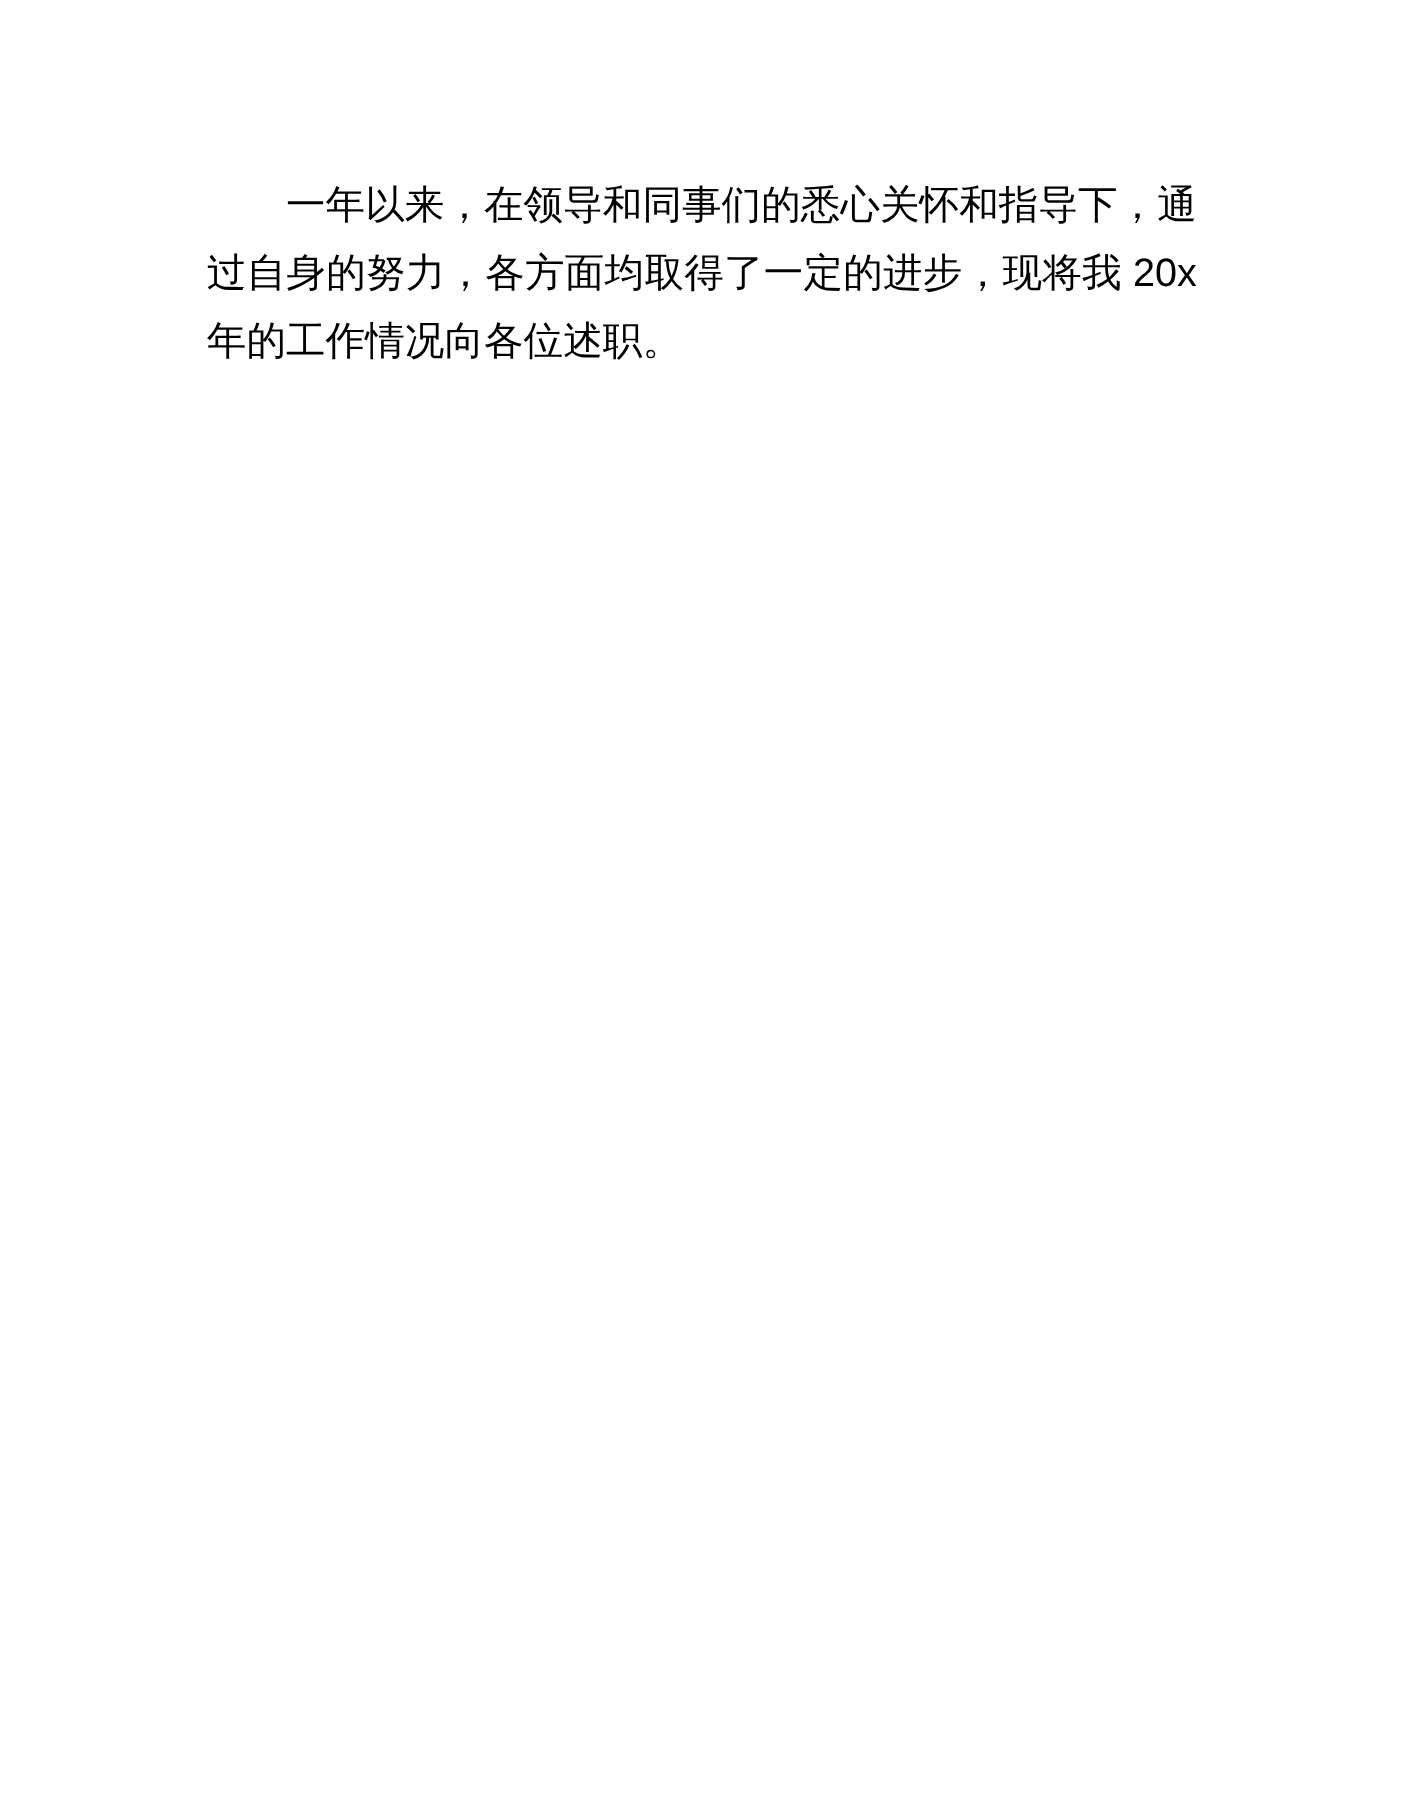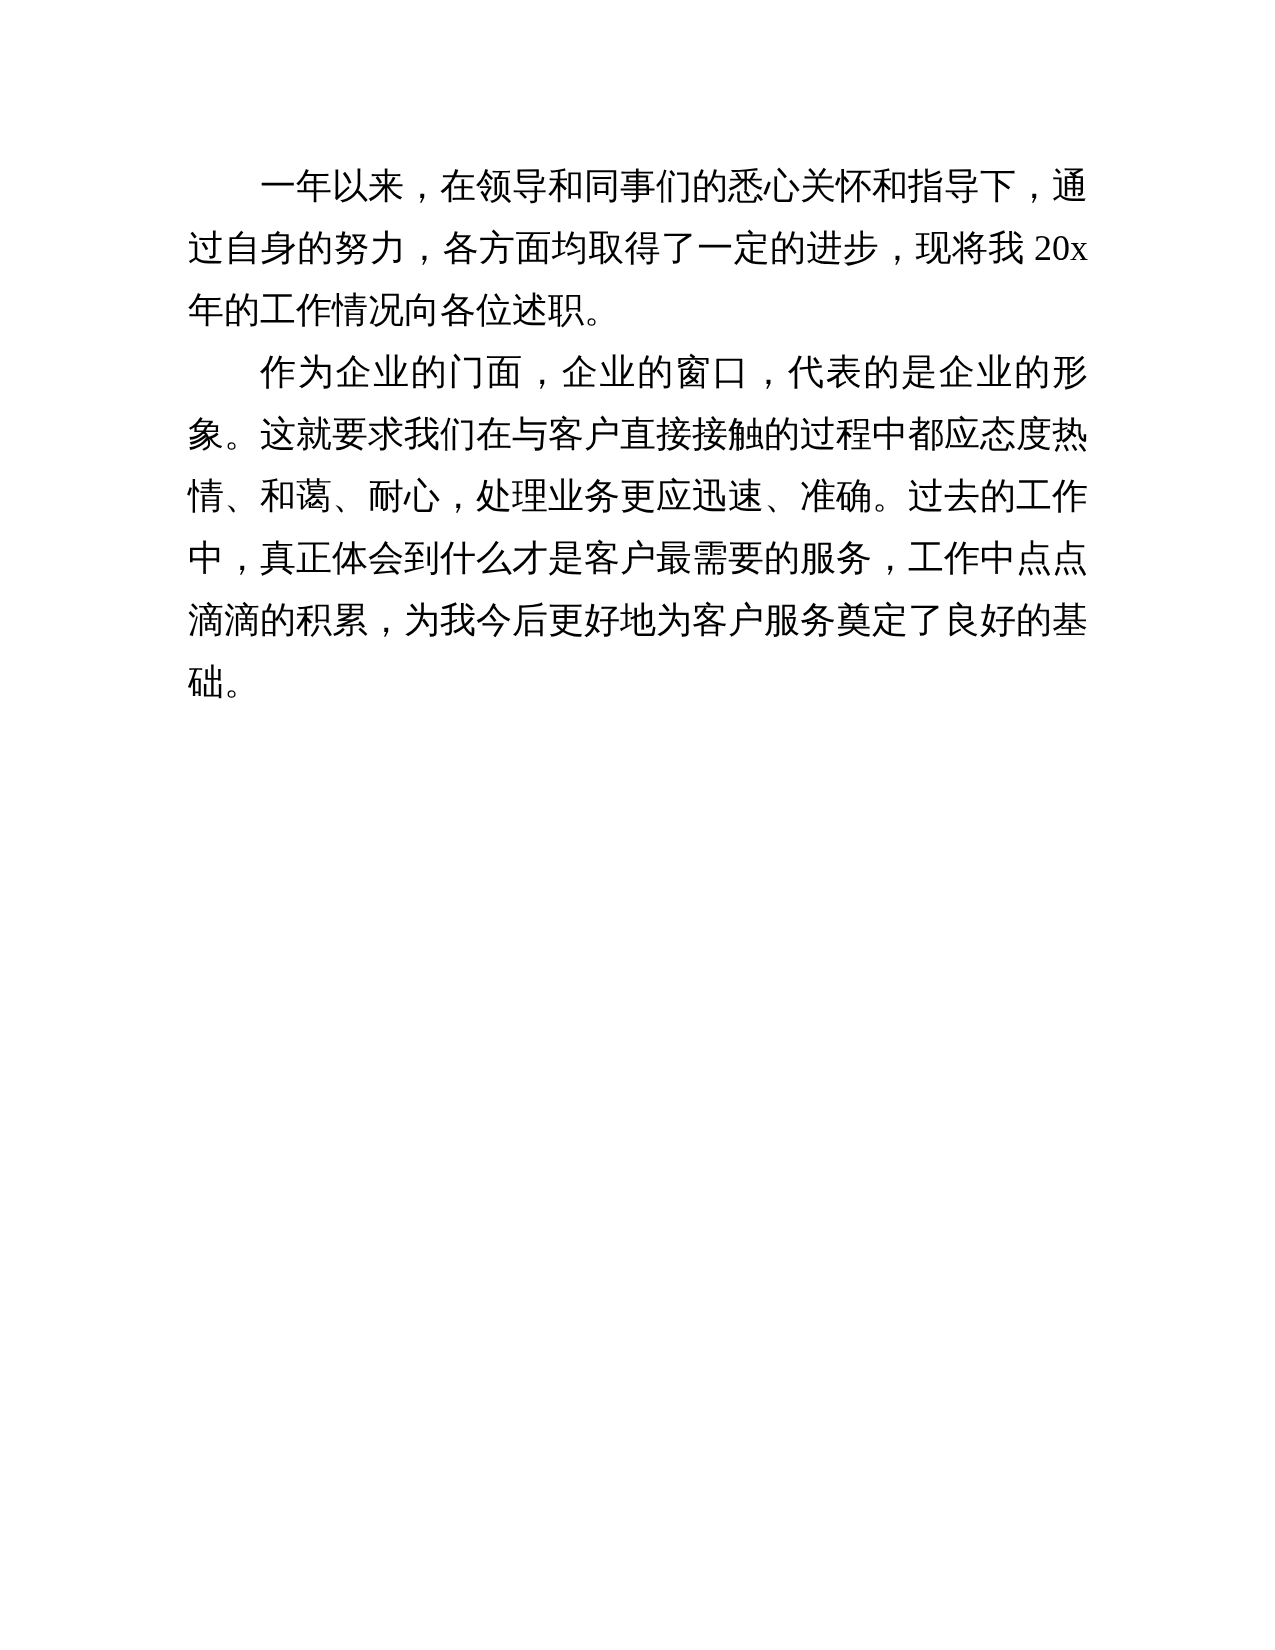--- a/index.html
+++ b/index.html
@@ -15,31 +15,30 @@
   .page {
     box-sizing: border-box;
     width: 1275px;
     height: 1650px;
     padding: 155px 187px 40px 188px;
     background: #ffffff;
   }
   .para {
     margin: 0;
     padding: 0;
-    font-family: Liberation Serif, serif;
+    font-family: Liberation Sans, sans-serif;
     font-weight: 400;
     font-size: 36px;
     line-height: 62px;
     color: #000000;
     text-align: justify;
     text-justify: inter-ideograph;
     text-indent: 2em;
     letter-spacing: 0;
     word-break: break-all;
   }
 </style>
 </head>
 <body>
 
 <div class="page">
   <p class="para">一年以来，在领导和同事们的悉心关怀和指导下，通过自身的努力，各方面均取得了一定的进步，现将我 20x 年的工作情况向各位述职。</p>
-  <p class="para">作为企业的门面，企业的窗口，代表的是企业的形象。这就要求我们在与客户直接接触的过程中都应态度热情、和蔼、耐心，处理业务更应迅速、准确。过去的工作中，真正体会到什么才是客户最需要的服务，工作中点点滴滴的积累，为我今后更好地为客户服务奠定了良好的基础。</p>
 </div>
 
 </body></html>

